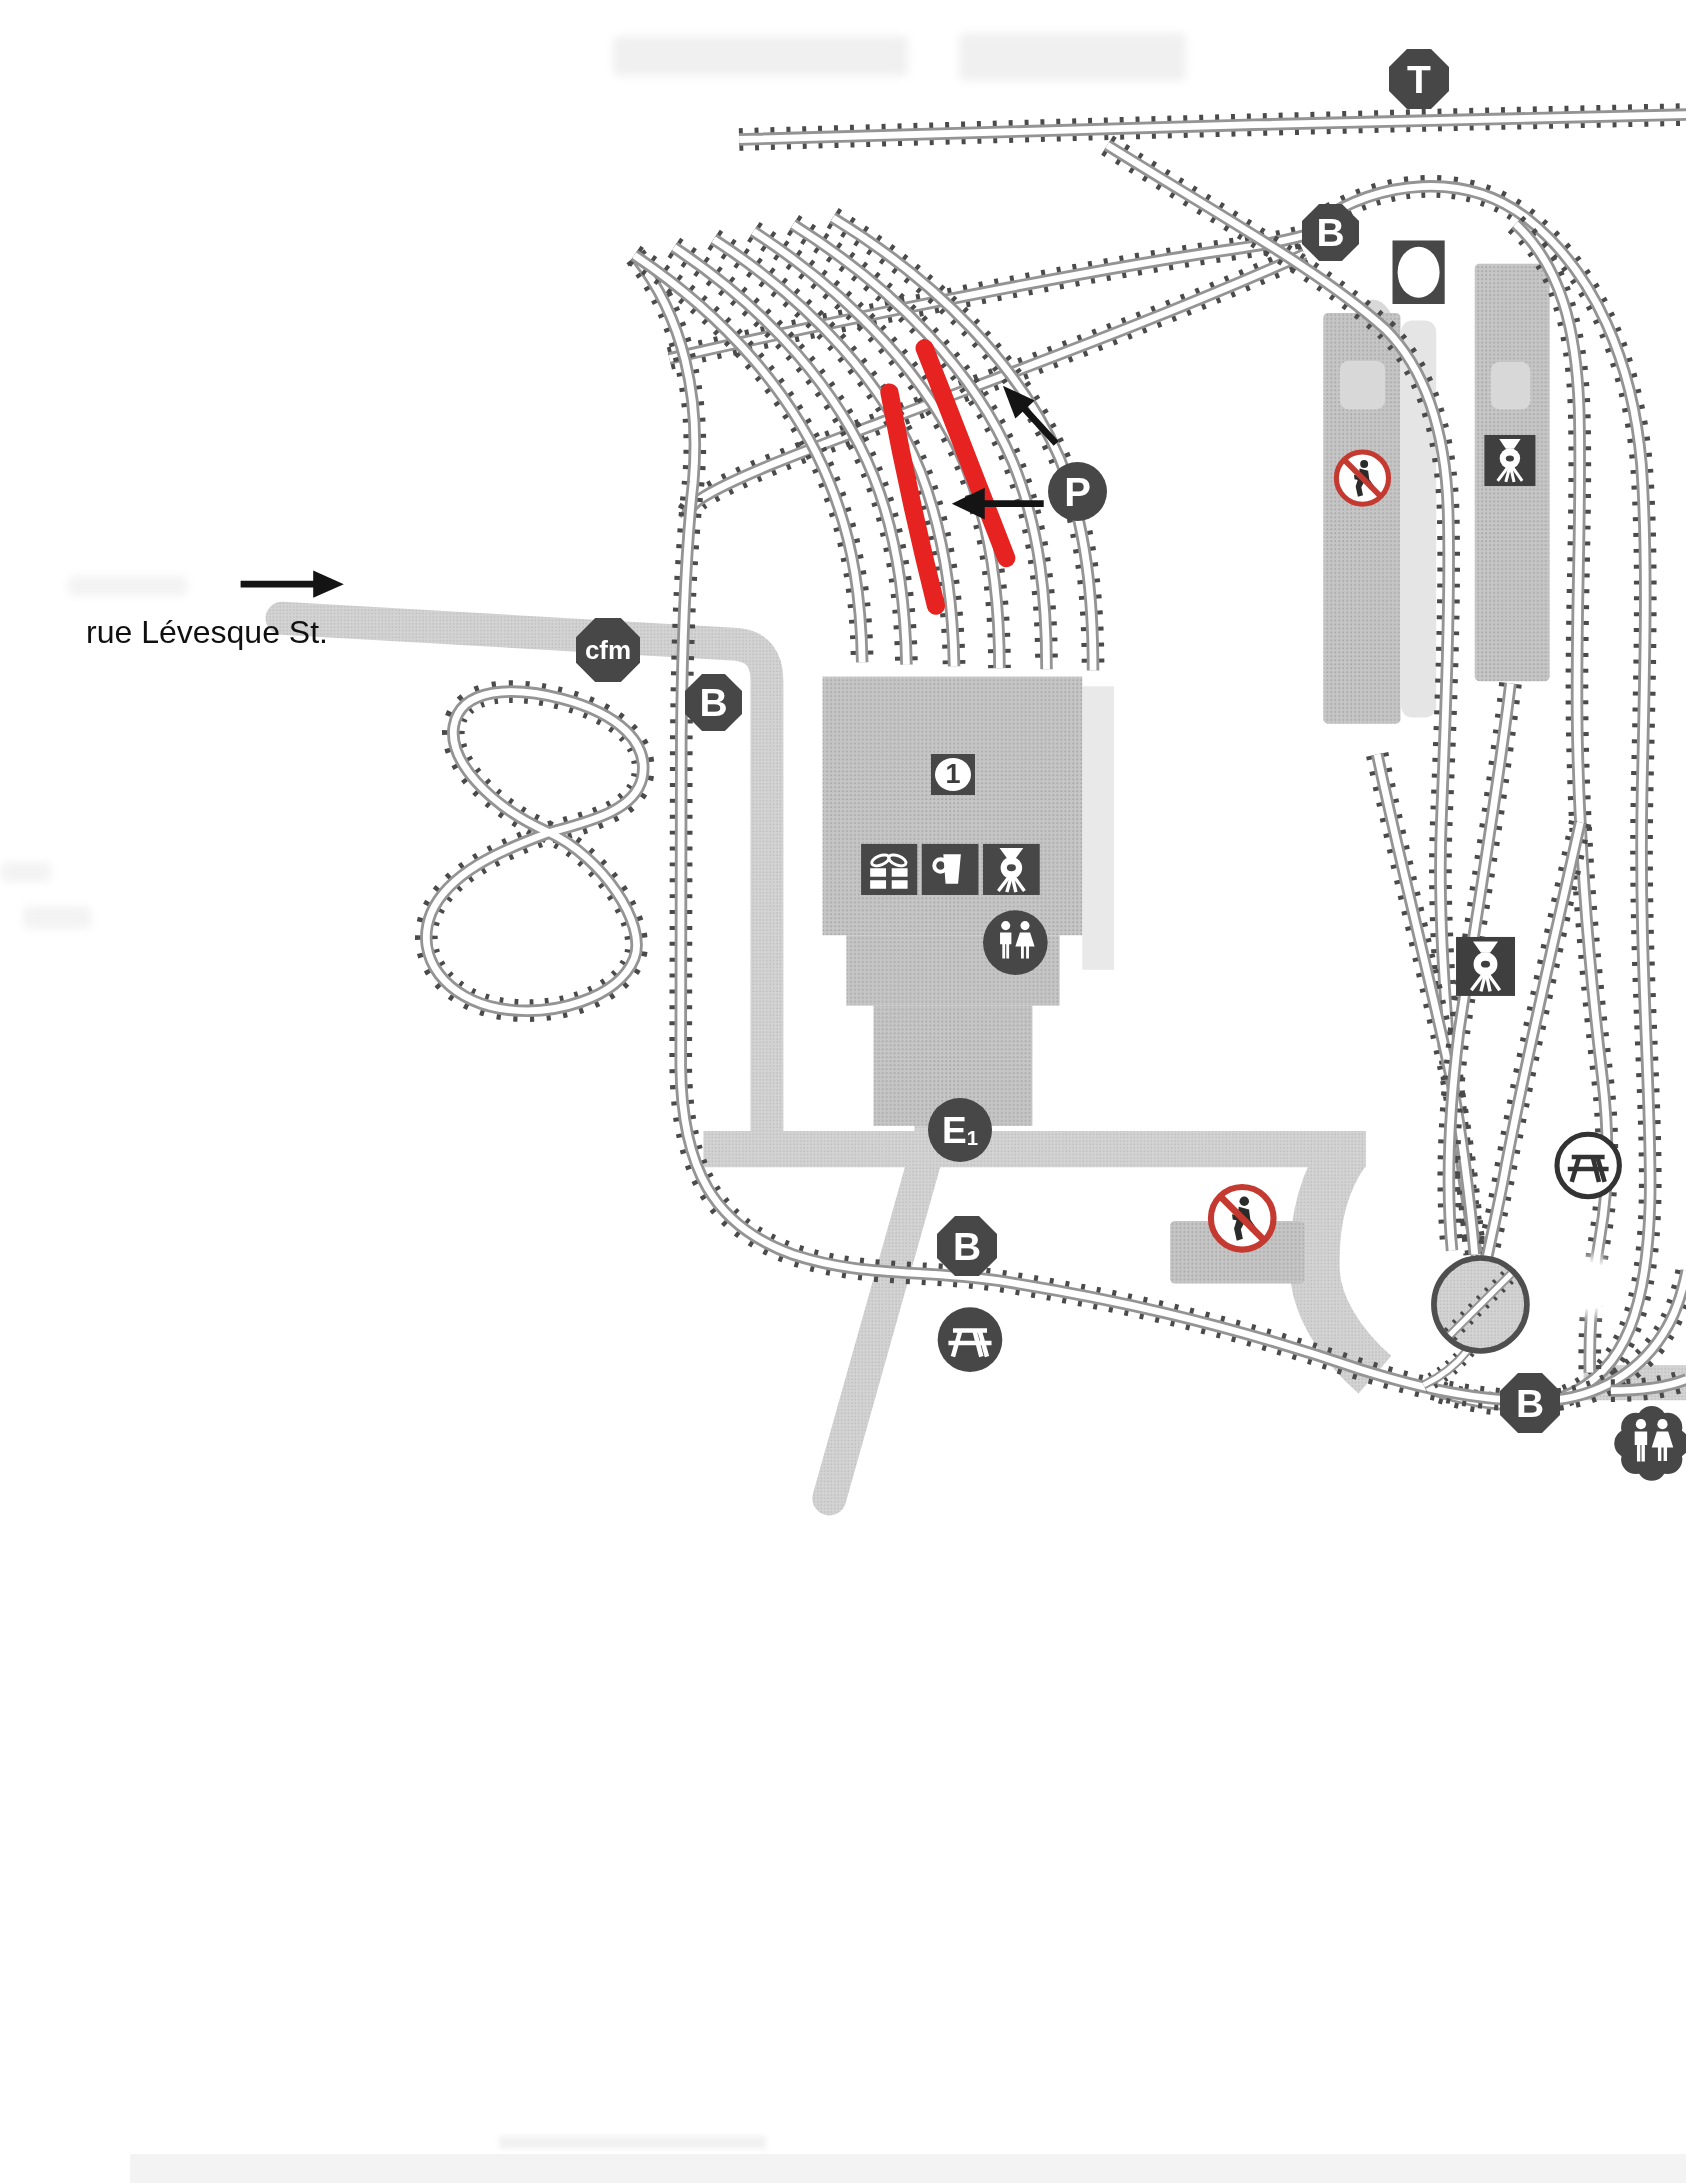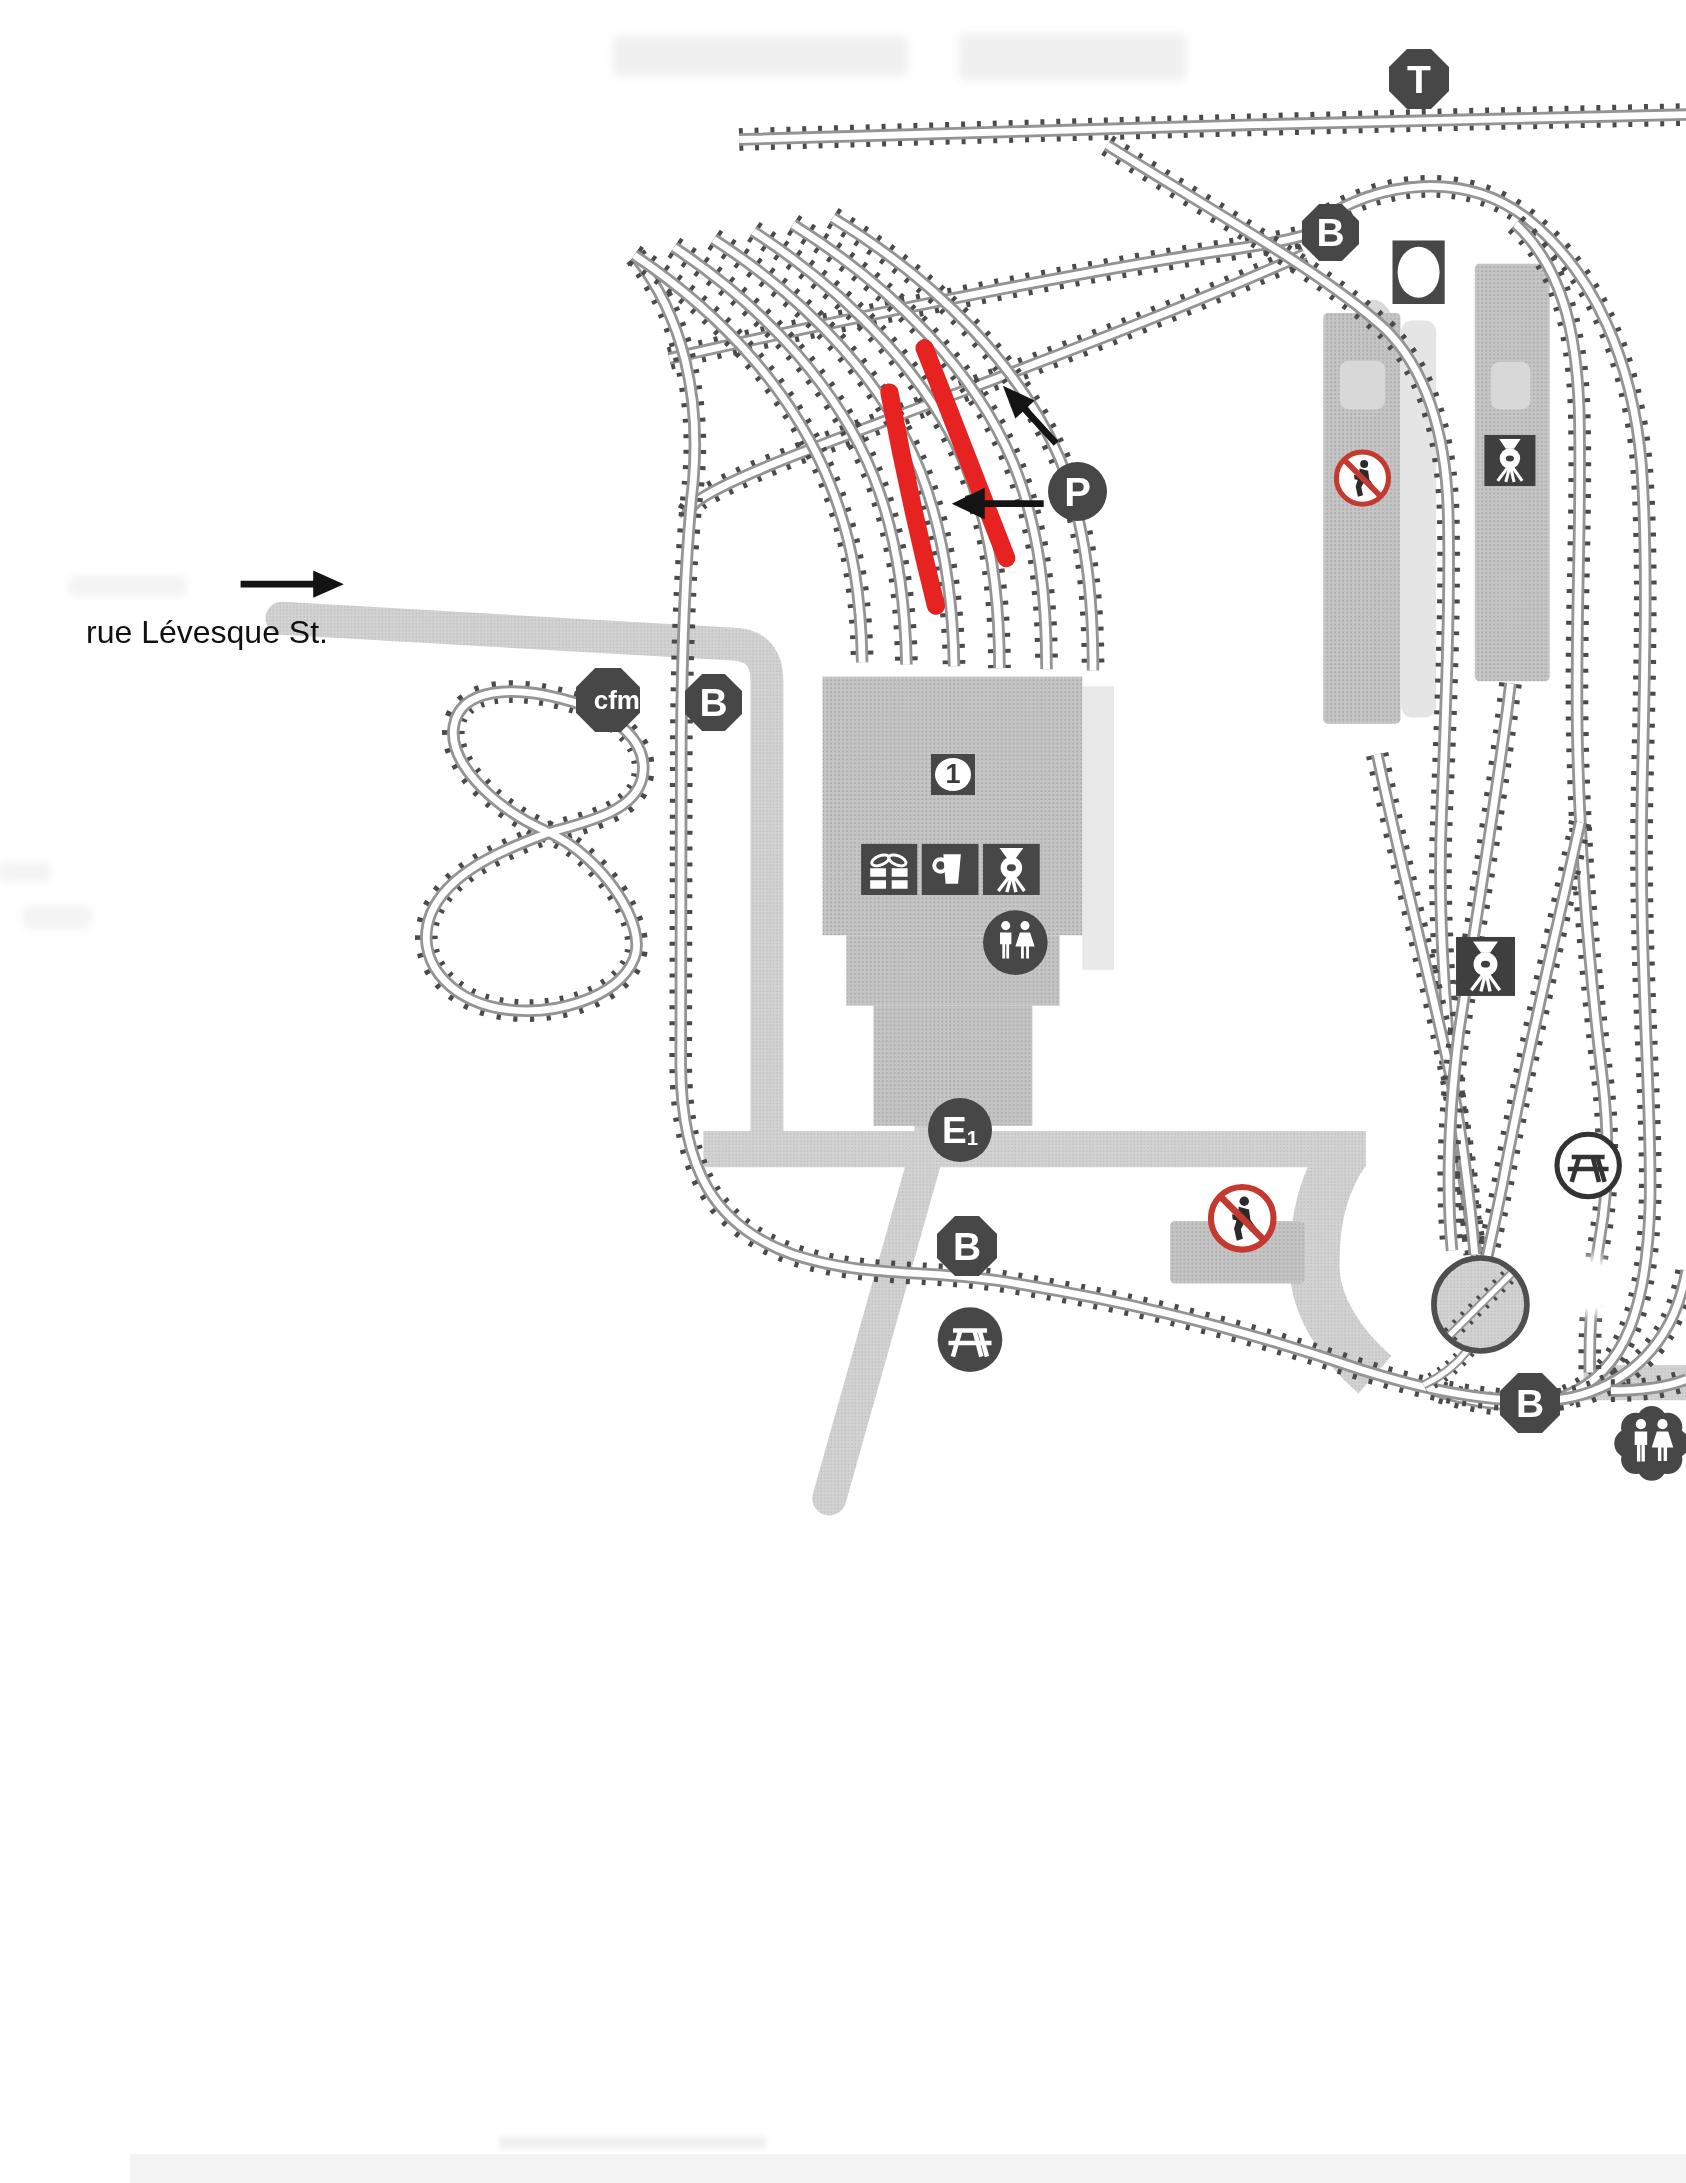--- a/index.html
+++ b/index.html
@@ -292,21 +292,21 @@
 </svg>
 
 <div class="badge oct b-lg" style="left:1389px;top:49px;width:60px;height:60px;">
   <span>T</span>
 </div>
 
 <div class="badge oct b-lg" style="left:1302px;top:204px;width:57px;height:57px;">
   <span>B</span>
 </div>
 
-<div class="badge oct cfm" style="left:576px;top:668px;width:64px;height:64px;justify-content:flex-end;">
+<div class="badge oct cfm" style="left:576px;top:618px;width:64px;height:64px;">
   <span>cfm</span>
 </div>
 
 <div class="badge oct b-lg" style="left:685px;top:674px;width:57px;height:57px;">
   <span>B</span>
 </div>
 
 <div class="badge circ p" style="left:1048px;top:462px;width:59px;height:59px;">
   <span>P</span>
 </div>

